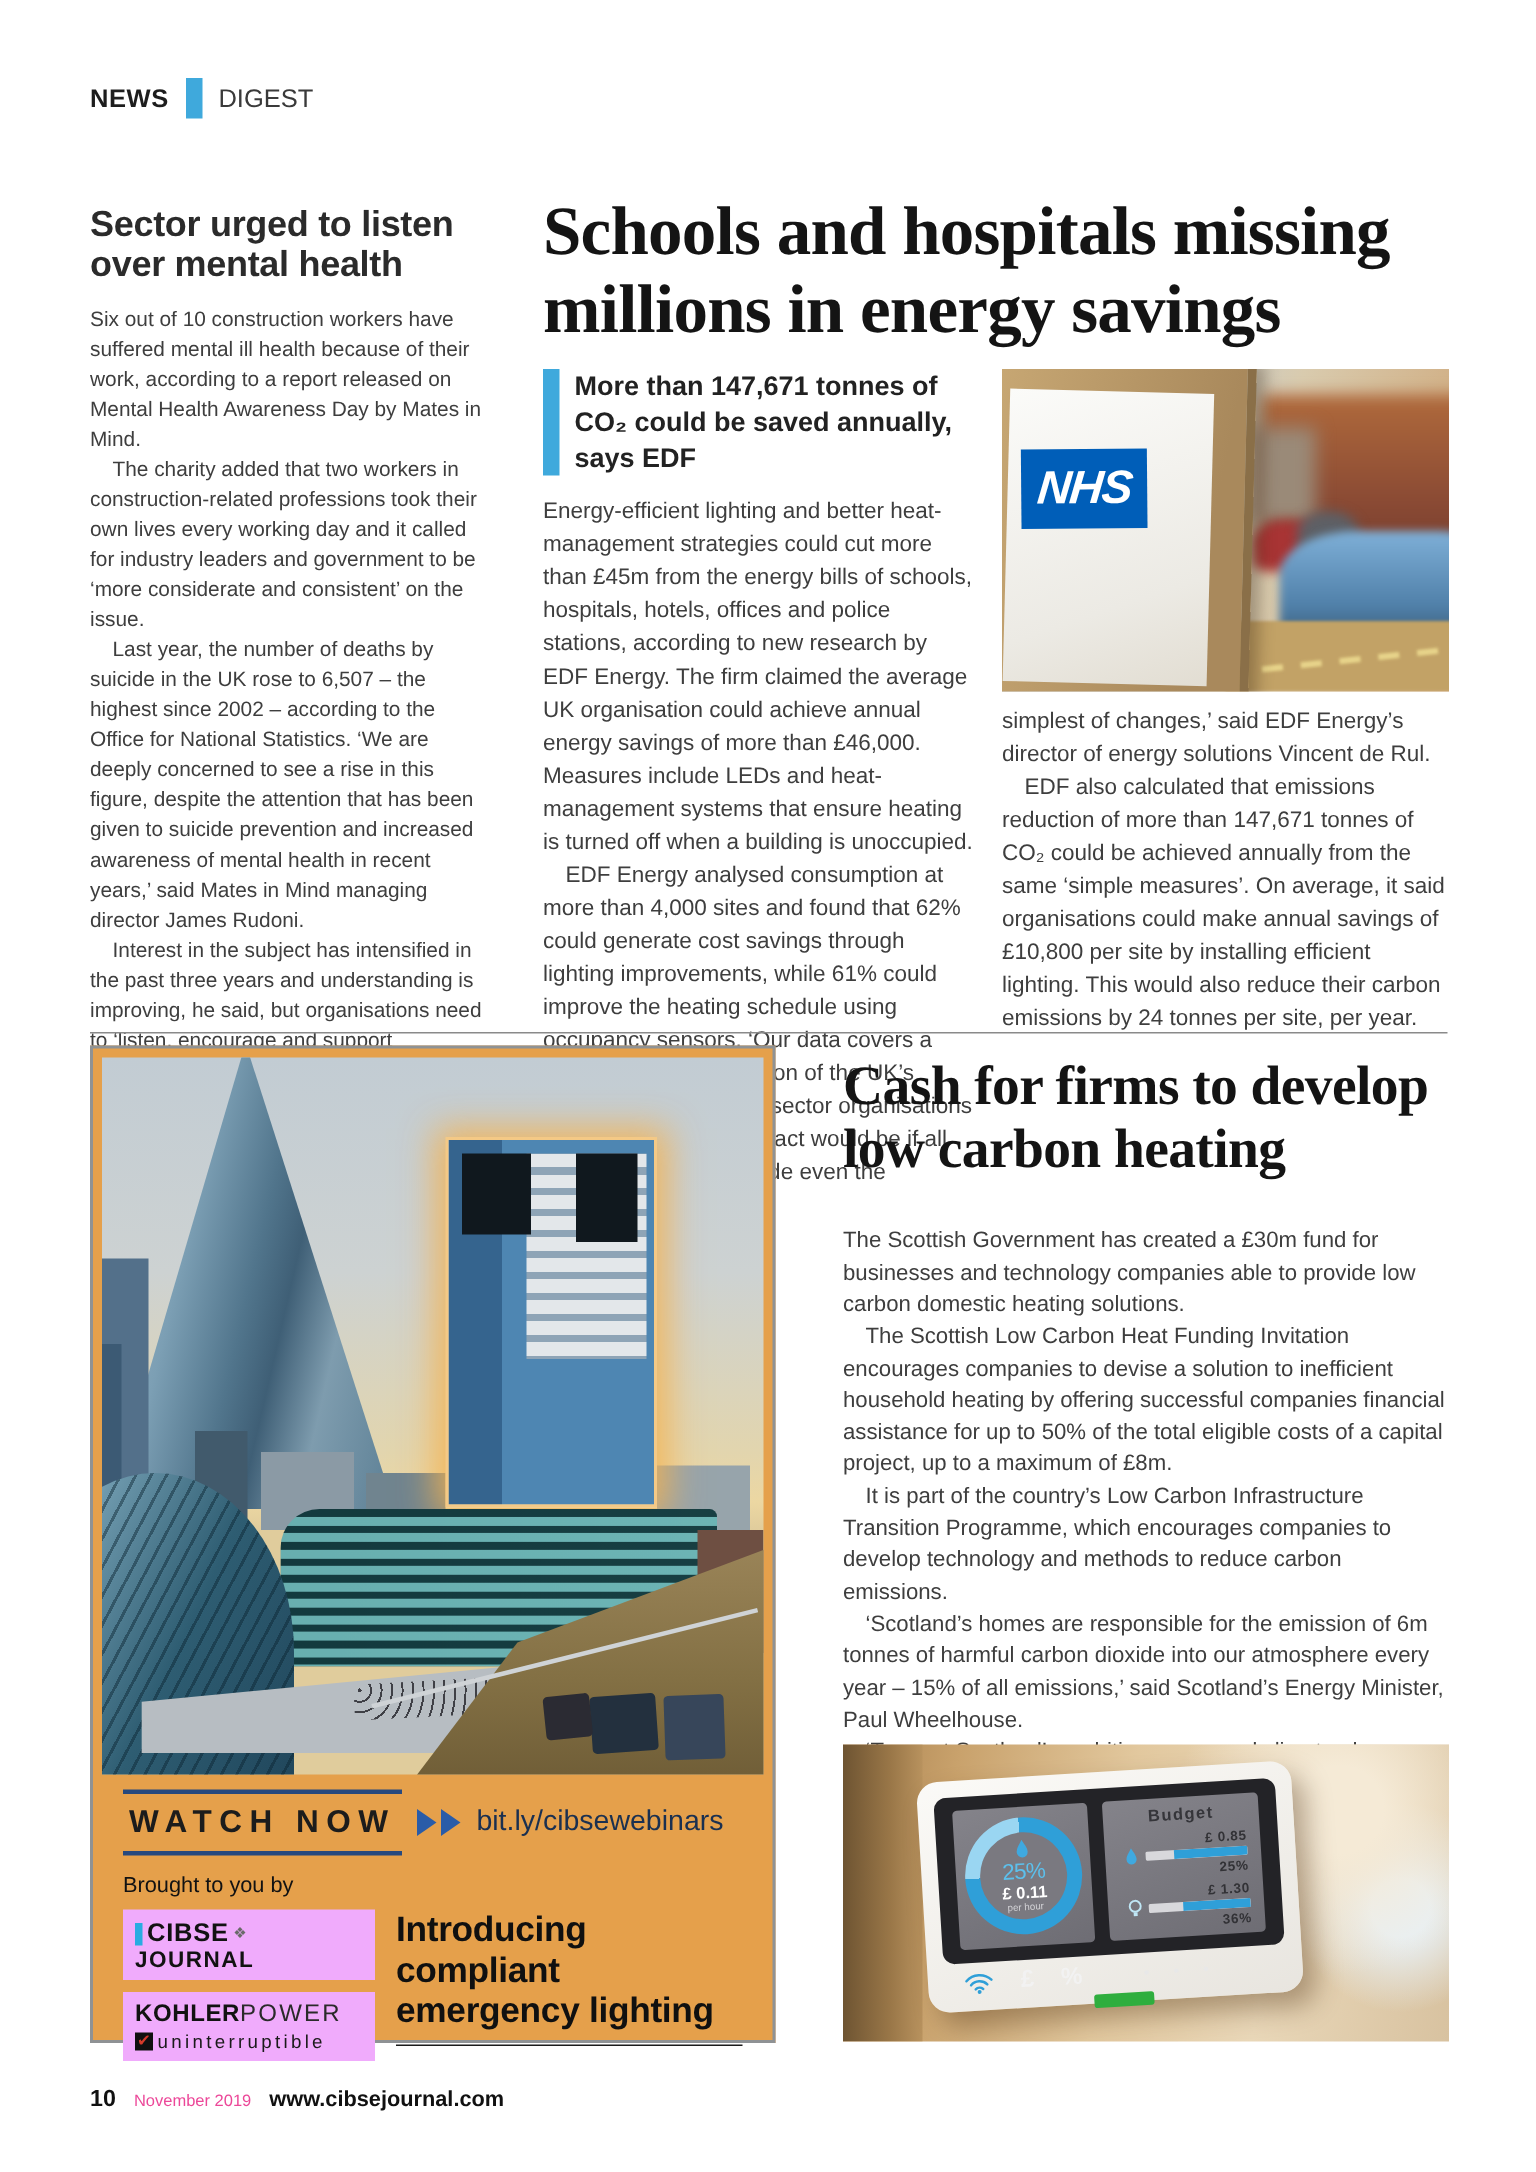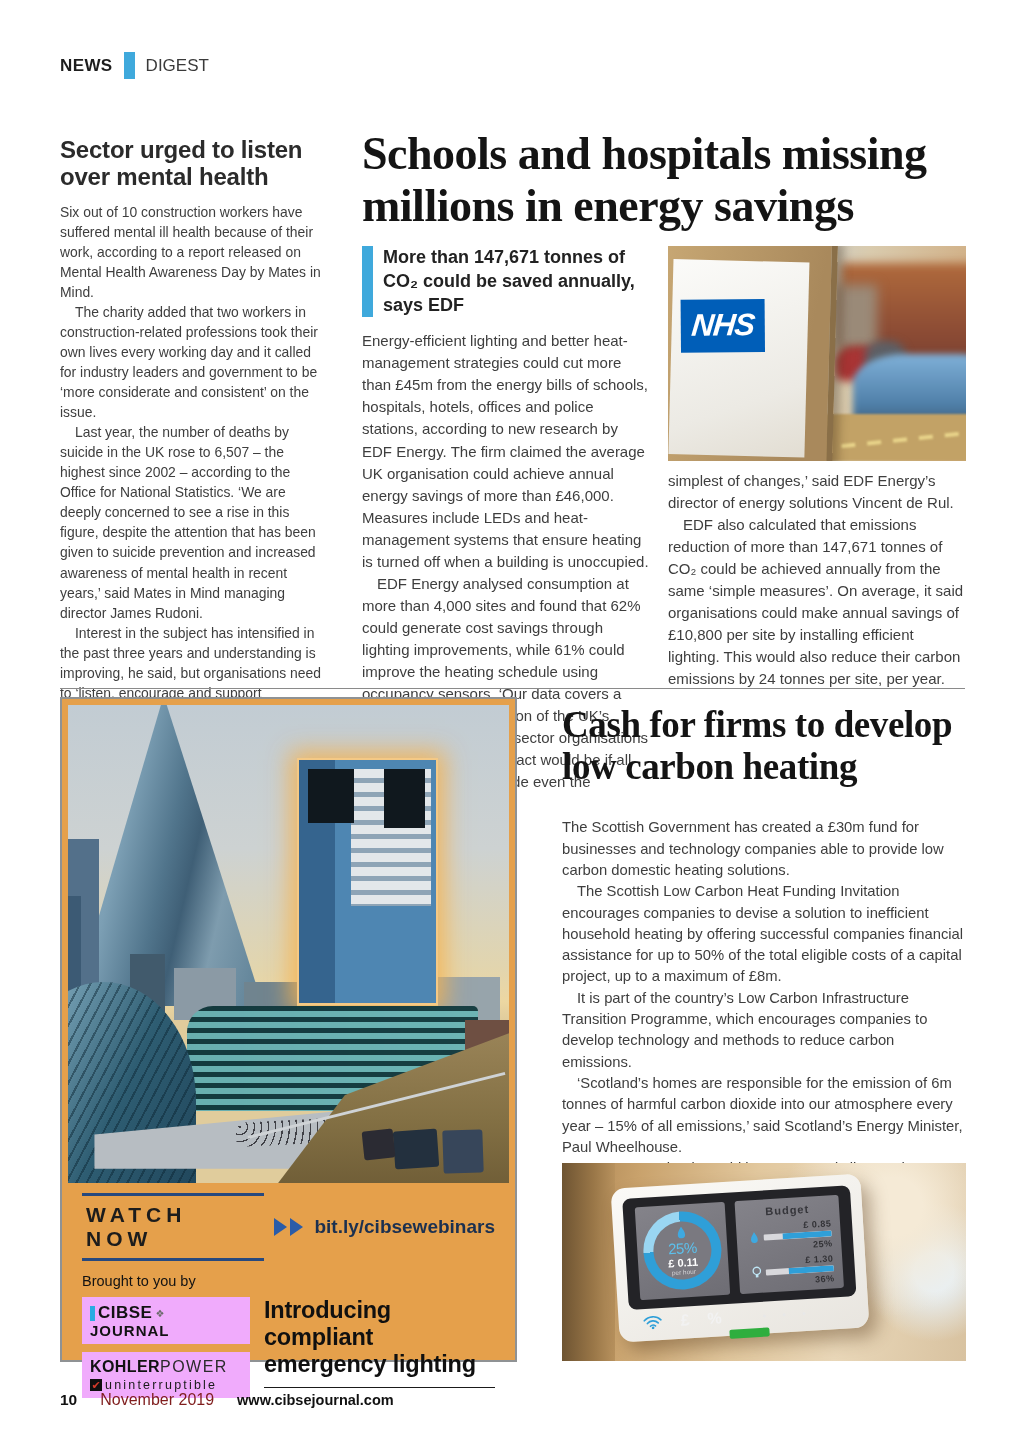--- a/index.html
+++ b/index.html
@@ -82,21 +82,21 @@
   .boat1{position:absolute;right:16%;bottom:3%;width:10%;height:8%;background:#23303e;border-radius:3px;transform:rotate(-4deg);}
   .boat2{position:absolute;right:6%;bottom:2%;width:9%;height:9%;background:#37465a;border-radius:3px;transform:rotate(-2deg);}
   .boat3{position:absolute;right:26%;bottom:5%;width:7%;height:6%;background:#2b2b33;border-radius:3px;transform:rotate(-6deg);}
 
   .ad-bottom{padding:10px 14px 6px 14px;}
   .watch-row{display:flex;align-items:center;}
   .watch-btn{border-top:3.5px solid #27497e;border-bottom:3.5px solid #27497e;padding:7px 4px;
     font-size:21px;font-weight:bold;letter-spacing:5px;color:#1c1c1c;}
   .chevrons{display:flex;margin:0 8px 0 10px;}
   .chev{width:0;height:0;border-top:9px solid transparent;border-bottom:9px solid transparent;border-left:13px solid #2a5ca8;margin-right:3px;}
-  .ad-url{font-size:19px;font-weight:bold;color:#1b3050;}
+  .ad-url{font-size:19px;font-weight:normal;color:#1b3050;}
   .brought{margin-top:12px;font-size:14.5px;color:#121212;}
   .ad-cols{display:flex;margin-top:8px;gap:14px;}
   .logo-col{width:168px;flex:0 0 168px;display:flex;flex-direction:column;gap:8px;}
   .logo-box{background:#f0abfc;padding:6px 8px;}
   .cibse-row{display:flex;align-items:center;}
   .cibse-bar{width:5px;height:15px;background:#29abe2;margin-right:3px;}
   .cibse-name{font-size:17px;font-weight:bold;color:#121212;letter-spacing:.5px;}
   .cibse-crest{font-size:10px;color:#6a6a6a;margin-left:3px;}
   .cibse-journal{font-size:15px;font-weight:bold;color:#121212;letter-spacing:1px;line-height:1;}
   .kohler-row{font-size:16px;color:#121212;letter-spacing:.4px;}
@@ -142,23 +142,23 @@
   .bbar{height:6px;background:#d8d8dc;border-radius:1px;margin:2px 0;position:relative;overflow:hidden;}
   .bfill{position:absolute;right:0;top:0;bottom:0;background:#2f9fd8;}
   .bpct{font-size:9px;font-weight:bold;text-align:right;letter-spacing:.5px;}
   .bezel-row{position:absolute;left:6%;bottom:4%;width:88%;height:16%;display:flex;align-items:center;}
   .bezel-left{flex:0 0 44%;display:flex;align-items:center;justify-content:space-around;}
   .cur,.perc{color:#f2f2f2;font-weight:bold;font-size:16px;}
   .bezel-dots{flex:1;text-align:center;color:#e8e8e8;font-size:11px;letter-spacing:16px;}
   .green-tab{position:absolute;left:44%;bottom:-3px;width:40px;height:9px;background:#2fae3e;border-radius:2px;}
 
   
-  .footer{left:60px;top:1391px;display:flex;align-items:baseline;gap:23px;}
+  .footer{left:60px;top:1391px;display:flex;align-items:baseline;gap:12px;}
   .pageno{font-size:15.5px;font-weight:bold;color:#111;}
-  .footdate{font-size:16px;color:#7f1d1d;}
+  .footdate{font-size:11px;color:#ec4899;}
   .footurl{font-size:14.5px;font-weight:bold;color:#111;}
 </style>
 </head>
 <body>
 
 <div class="abs kicker">
   <span class="news">NEWS</span>
   <span class="kbar"></span>
   <span class="digest">DIGEST</span>
 </div>

